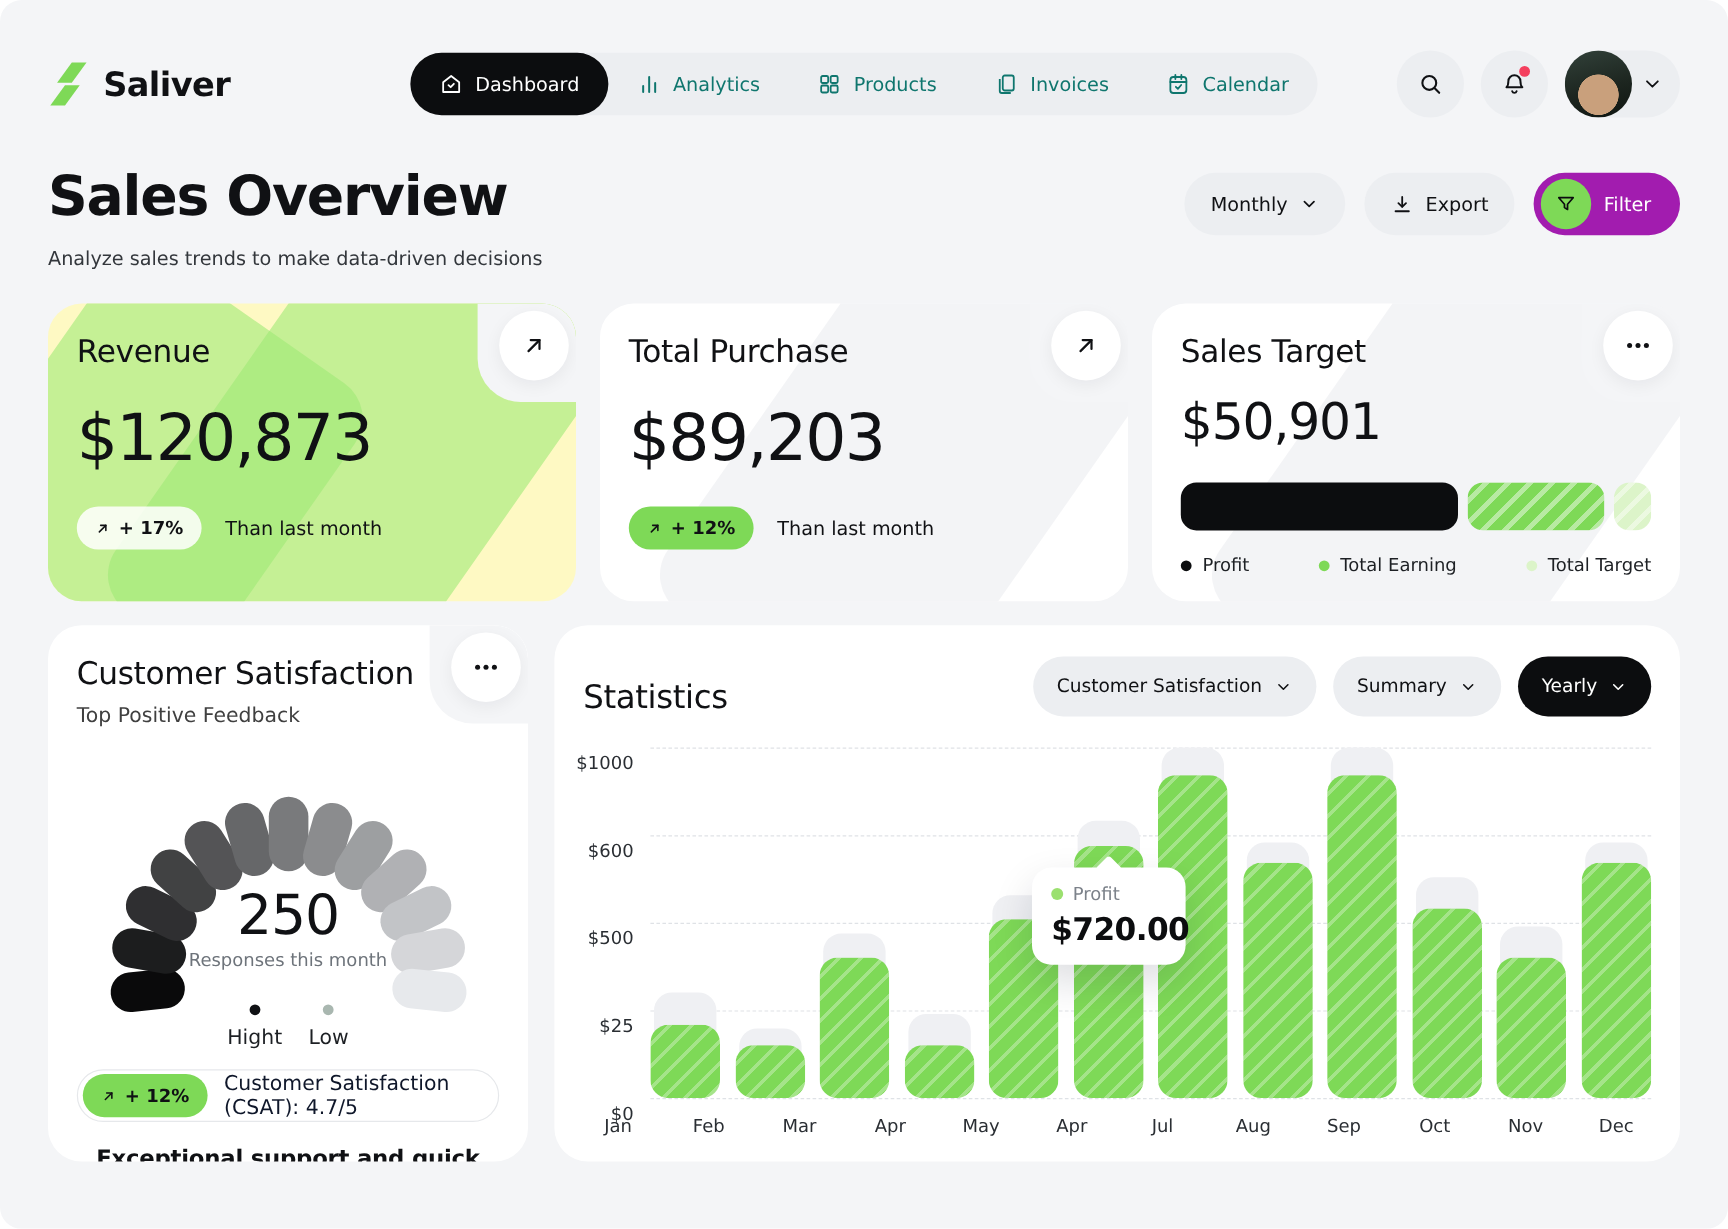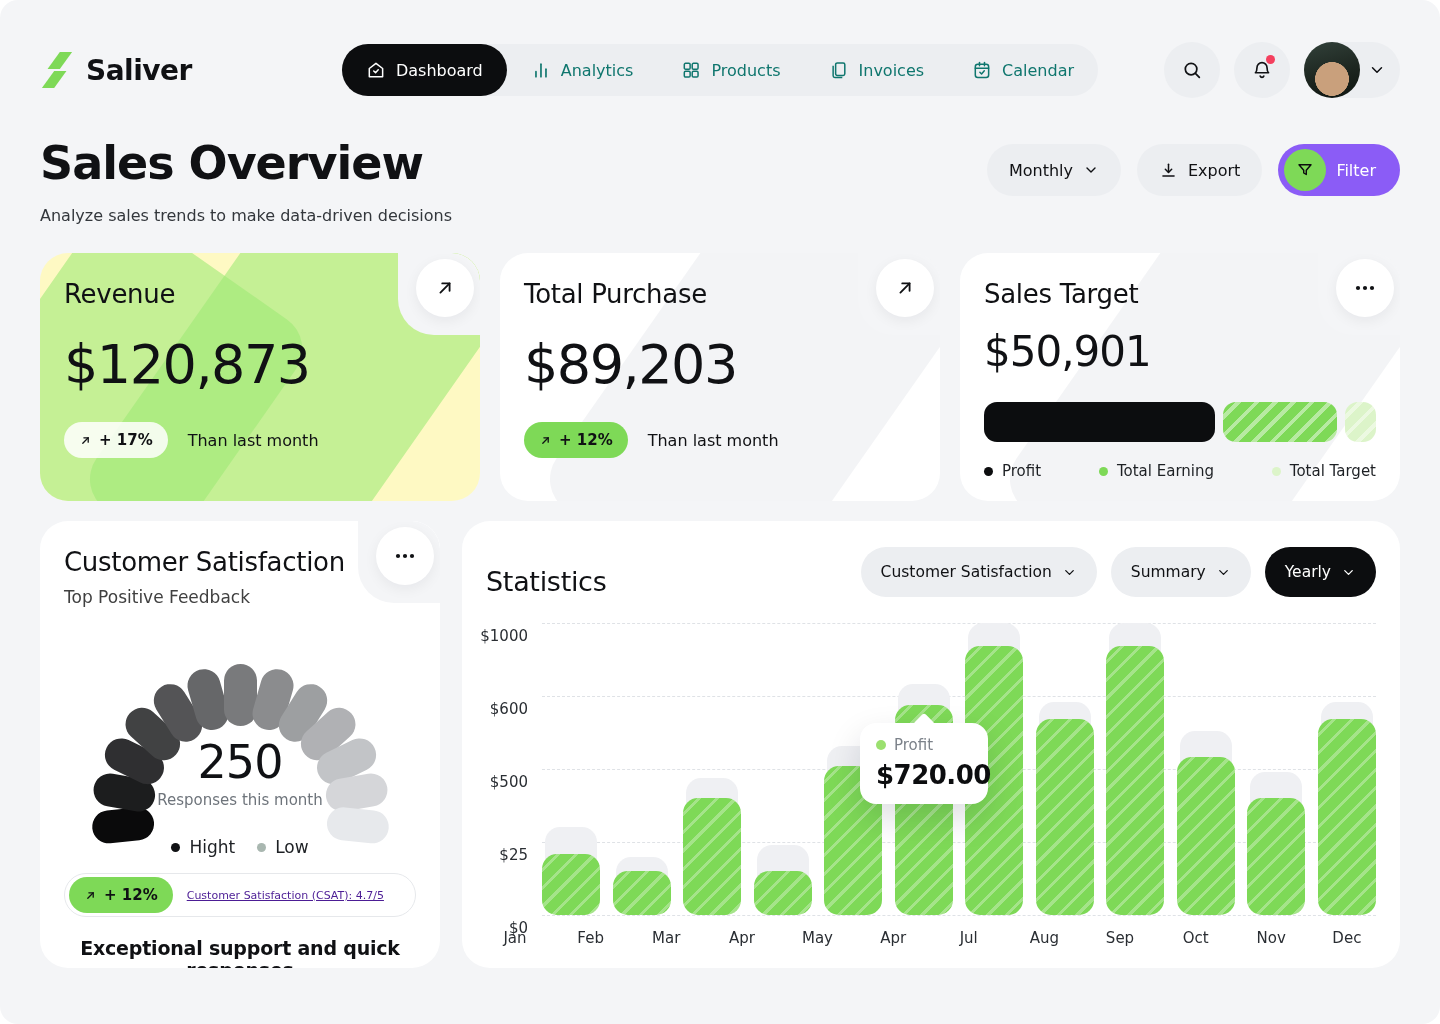--- a/index.html
+++ b/index.html
@@ -21,21 +21,21 @@
   .avatar { width:56px; height:56px; border-radius:50%;
     background: radial-gradient(circle at 50% 66%, #c9a07c 0 36%, rgba(0,0,0,0) 37%),
                 linear-gradient(165deg,#32413a 0%, #1d2620 55%, #0e1410 100%); }
 
   
   .page-head { margin:38px 40px 0; display:flex; align-items:flex-start; }
   .page-title { font-size:46px; font-weight:600; letter-spacing:-1px; }
   .page-sub { margin-top:16px; font-size:16px; color:#33373c; }
   .head-actions { margin-left:auto; display:flex; gap:16px; align-items:center; margin-top:8px; }
   .pill-btn { display:flex; align-items:center; gap:10px; height:52px; padding:0 22px; background:#ECEEF1; border-radius:999px; font-size:16px; cursor:pointer; white-space:nowrap; }
-  .pill-btn.dark { background:#8b5cf6; color:#fff; padding:0 24px 0 6px; }
+  .pill-btn.dark { background:#a21caf; color:#fff; padding:0 24px 0 6px; }
   .filter-ic-wrap { width:42px; height:42px; border-radius:50%; background:#7ED957; display:flex; align-items:center; justify-content:center; color:#0C0D0F; }
 
   
   .cards-row { margin:28px 40px 0; display:grid; grid-template-columns:repeat(3,1fr); gap:20px; }
   .card { position:relative; background:#fff; border-radius:28px; height:248px; padding:26px 24px; overflow:hidden; }
   .card .band { position:absolute; width:250px; height:180%; background:#E9EBEF; opacity:.55; transform:rotate(35deg); top:-40%; left:32%; border-radius:36px; pointer-events:none; }
   .card.green { background:#fef9c3; }
   .card.green .band { background:#9FE976; opacity:.6; }
   .card.green .band.b2 { left:-18%; top:-10%; }
   .notch { position:absolute; top:0; right:0; width:82px; height:82px; background:#F4F5F7; border-radius:0 28px 0 36px; }
@@ -61,24 +61,24 @@
   .bottom-row { margin:20px 40px 0; display:grid; grid-template-columns:400px 1fr; gap:22px; }
   .tall-card { position:relative; background:#fff; border-radius:28px; height:447px; padding:26px 24px; overflow:hidden; }
 
   
   .cs-sub { margin-top:10px; font-size:17px; color:#404040; }
   .gauge-wrap { position:relative; height:216px; margin-top:10px; }
   .gauge-seg { position:absolute; left:50%; top:196px; width:33px; height:62px; margin:-31px 0 0 -16px; border-radius:17px; }
   .gauge-value { position:absolute; left:0; right:0; top:118px; text-align:center; font-size:46px; font-weight:500; letter-spacing:-1px; }
   .gauge-cap { position:absolute; left:0; right:0; top:174px; text-align:center; font-size:15px; color:#6e747b; }
   .cs-legend { display:flex; justify-content:center; gap:22px; margin-top:4px; }
-  .cs-legend .lg-item { font-size:17px; }
+  .cs-legend .lg-item { font-size:17px;flex-direction:column; }
   .csat-row { margin-top:16px; border:1px solid #E6E8EB; border-radius:999px; height:44px; display:flex; align-items:center; padding:4px; gap:14px; }
   .csat-badge { height:36px; border-radius:999px; background:#7ED957; display:flex; align-items:center; gap:7px; padding:0 15px; font-size:15px; font-weight:600; flex:none; }
-  .csat-text { font-size:11px; color:#4c1d95;text-decoration:underline; }
+  .csat-text { font-size:17px; color:#0f172a; }
   .cs-note { margin-top:20px; text-align:center; font-size:19px; font-weight:600; letter-spacing:-0.2px; }
 
   
   .stats-head { display:flex; align-items:flex-end; position:relative; }
   .stats-title { font-size:27px; font-weight:500; letter-spacing:-0.3px; }
   .stats-filters { margin-left:auto; display:flex; gap:14px; }
   .filter-pill { display:flex; align-items:center; gap:10px; height:50px; padding:0 20px; border-radius:999px; background:#ECEEF1; font-size:15.5px; cursor:pointer; white-space:nowrap; }
   .filter-pill.dark { background:#0C0D0F; color:#fff; }
   .chart { display:flex; margin-top:26px; }
   .y-axis { width:56px; position:relative; height:292px; flex:none; }

